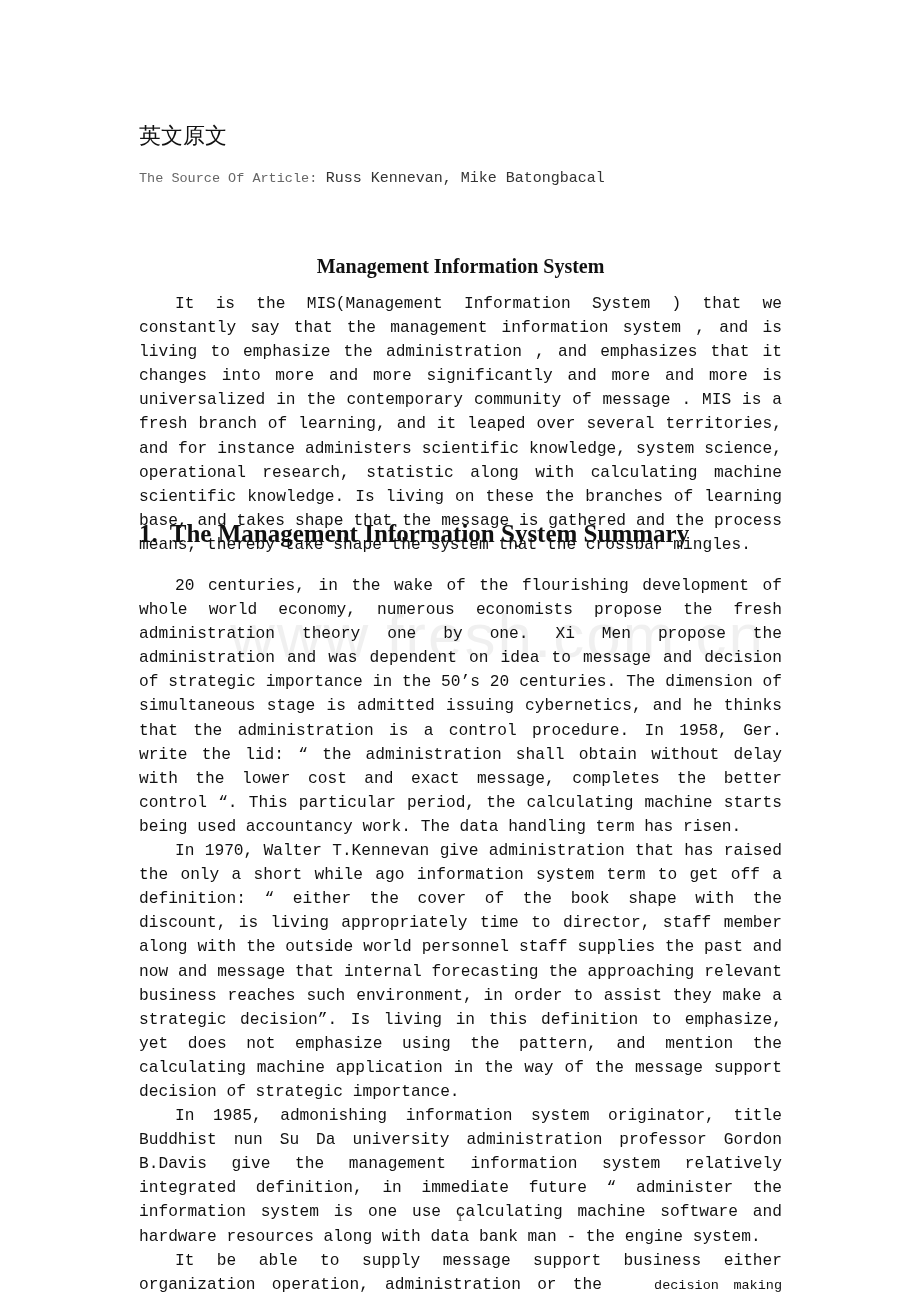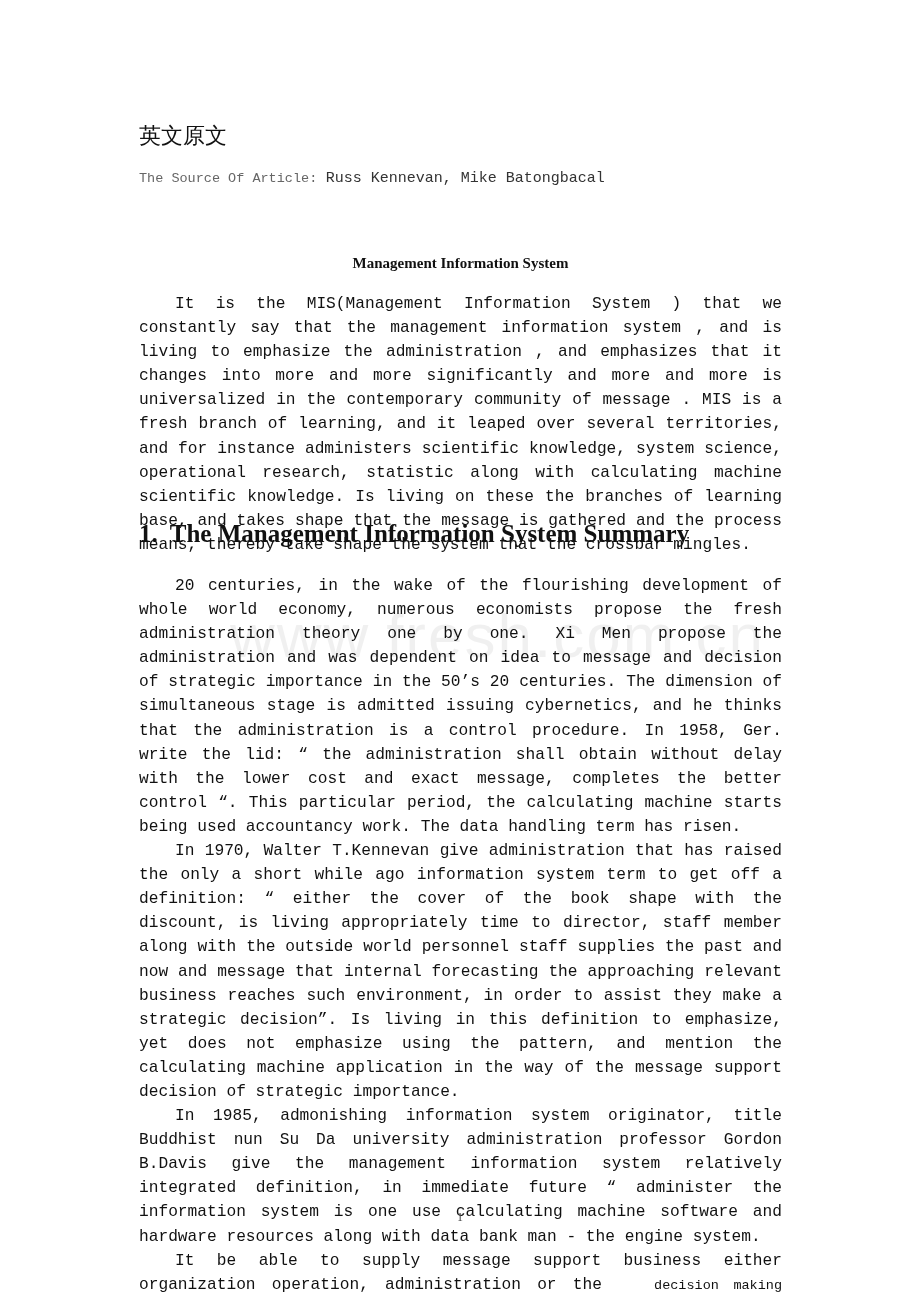--- a/index.html
+++ b/index.html
@@ -2,21 +2,21 @@
 <html><head>
   <meta charset="utf-8">
   <style>
     html, body { margin: 0; padding: 0; background: #ffffff; }
     body { width: 920px; height: 1302px; position: relative; overflow: hidden; }
     .page { position: absolute; left: 0; top: 0; width: 920px; height: 1302px; background: #fff; }
     .cn-title { position: absolute; left: 139px; top: 121px; font-family: "DejaVu Sans", sans-serif; font-size: 22px; color: #111; }
     .source { position: absolute; left: 139px; top: 170px; font-family: "Liberation Mono", monospace; font-size: 14px; color: #555; white-space: nowrap; }
     .source .src-label { color: #666; font-size: 13.5px; text-align: right; }
     .source .src-authors { font-family: "Liberation Mono", "DejaVu Serif", monospace; color: #333; font-size: 15px; }
-    .main-title { position: absolute; left: 139px; width: 643px; top: 255px; text-align: center; font-family: "Liberation Serif", serif; font-weight: bold; font-size: 15px; color: #111; }
+    .main-title { position: absolute; left: 139px; width: 643px; top: 255px; text-align: center; font-family: "Liberation Serif", serif; font-weight: bold; font-size: 20px; color: #111; }
     .body-text { position: absolute; left: 139px; width: 643px; font-family: Liberation Mono, monospace; font-size: 16.2px; line-height: 24.1px; color: #111; text-align: justify; }
     .body-text p { margin: 0; text-indent: 36px; }
     .intro { top: 292px; }
     .sec-heading { position: absolute; left: 139px; top: 520px; font-family: "Liberation Serif", serif; font-weight: bold; font-size: 25px; color: #111; }
     .sec-heading .num { margin-right: 12px; }
     .sec-body { top: 574px; }
     .small { font-size: 13.5px; margin-left: 36px; }
     .watermark { position: absolute; left: 230px; top: 600px; font-family: "Liberation Sans", sans-serif; font-size: 62px; color: rgba(0,0,0,0.06); letter-spacing: 2px; pointer-events: none; }
     .page-number { position: absolute; left: 0; width: 920px; top: 1210px; text-align: center; font-family: "Liberation Serif", serif; font-size: 12px; color: #444; }
   </style>

